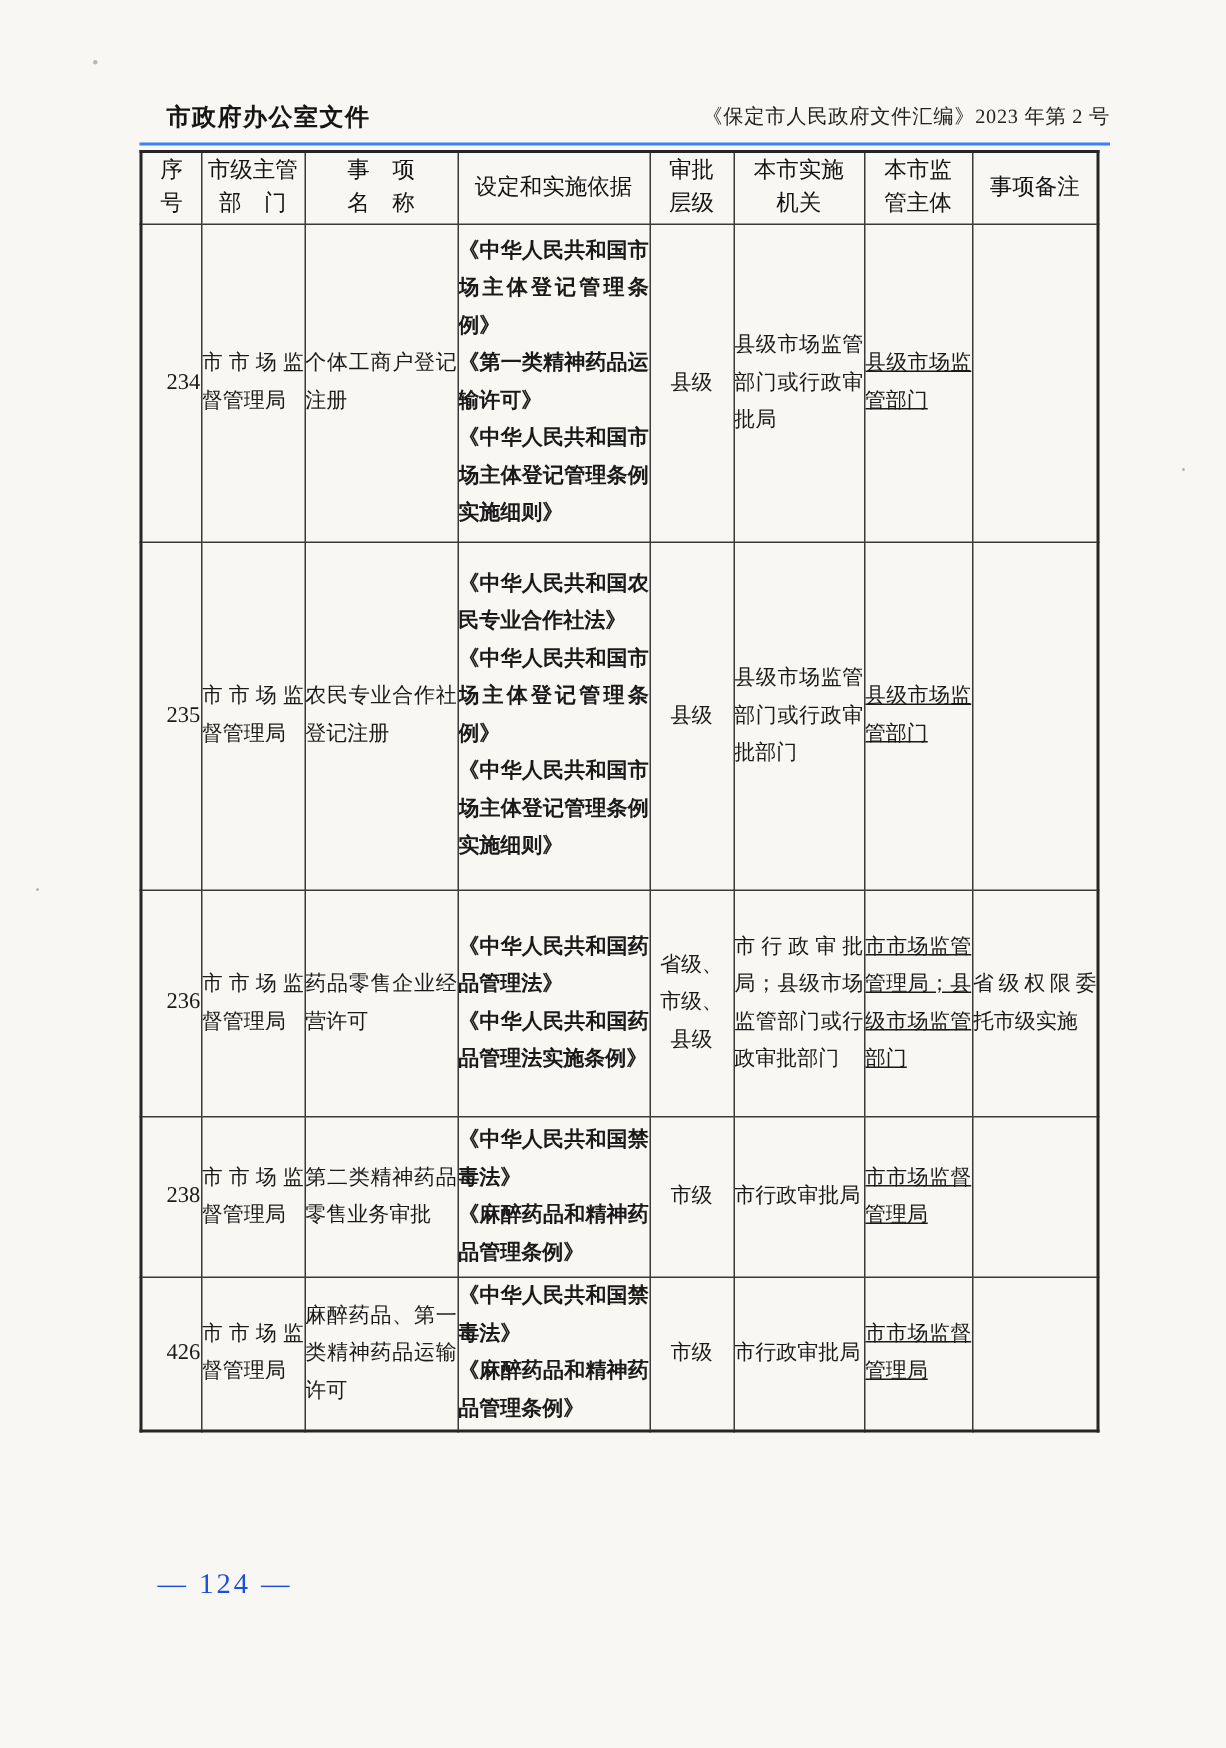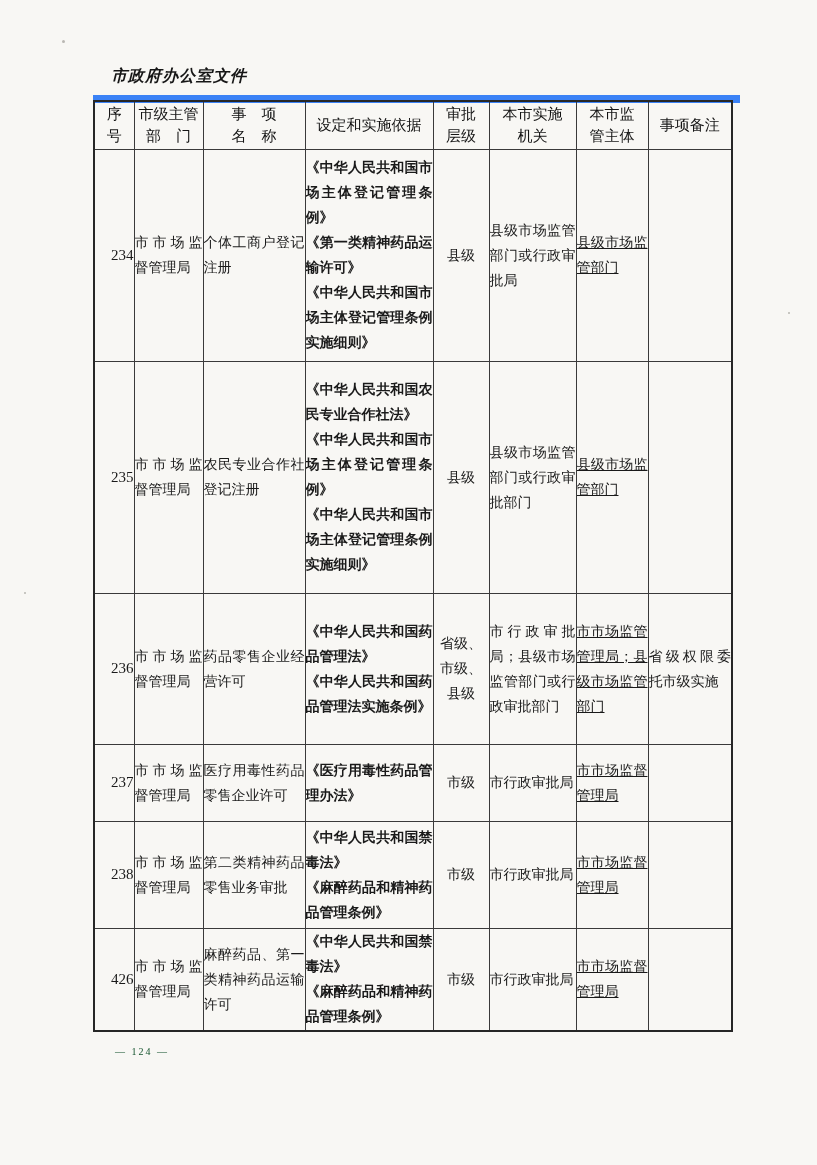--- a/index.html
+++ b/index.html
@@ -21,25 +21,24 @@
   }
   
   .doc-header {
     position: absolute;
     left: 93px;
     top: 66px;
     width: 647px;
     height: 24px;
     display: flex;
     justify-content: space-between;
-    align-items: flex-start;
-    border-bottom: 8px solid #3b82f6;
+    align-items: center;
+    border-bottom: 2px solid #3b82f6;
     padding-bottom: 5px;
     box-sizing: content-box;
-    font-style: italic;
   }
   .doc-type {
     font-family: "Liberation Sans", "DejaVu Sans", sans-serif;
     font-weight: 700;
     font-size: 16px;
     letter-spacing: 1px;
     padding-left: 18px;
     color: #161616;
   }
   .compilation {
@@ -81,25 +80,25 @@
   td.c-name  { padding: 0 15px; text-align: justify; }
   td.c-basis { padding: 0 4px 0 8px; text-align: left; font-weight: bold; }
   td.c-level { padding: 0 6px;  text-align: center; }
   td.c-impl  { padding: 0 13px; text-align: justify; }
   td.c-super { padding: 0 14px; text-align: justify; text-decoration: underline; }
   td.c-note  { padding: 0 13px; text-align: justify; }
   .basis-item { text-align: justify; }
   
   .page-footer {
     position: absolute;
-    left: 115px;
+    left: 105px;
     top: 1046px;
-    font-size: 10px;
+    font-size: 19px;
     letter-spacing: 2px;
-    color: #14532d;
+    color: #1d4ed8;
   }
   
   .speck {
     position: absolute;
     border-radius: 50%;
     background: #b9b7b2;
   }
   .speck.s1 { left: 62px;  top: 40px;  width: 3px; height: 3px; }
   .speck.s2 { left: 24px;  top: 592px; width: 2px; height: 2px; }
   .speck.s3 { left: 788px; top: 312px; width: 2px; height: 2px; }
@@ -108,20 +107,21 @@
 <body>
 
 <div class="page">
 
   <span class="speck s1"></span>
   <span class="speck s2"></span>
   <span class="speck s3"></span>
 
   <div class="doc-header">
     <span class="doc-type">市政府办公室文件</span>
+    <span class="compilation">《保定市人民政府文件汇编》2023 年第 2 号</span>
   </div>
 
   <table class="items">
     <colgroup>
       <col style="width:40px">
         <col style="width:69px">
         <col style="width:102px">
         <col style="width:128px">
       <col style="width:56px">
         <col style="width:87px">
@@ -181,58 +181,46 @@
         <td class="c-name">药品零售企业经营许可</td>
         <td class="c-basis">
           <div class="basis-item">《中华人民共和国药品管理法》</div>
           <div class="basis-item">《中华人民共和国药品管理法实施条例》</div>
         </td>
         <td class="c-level">省级、市级、县级</td>
         <td class="c-impl">市行政审批局；县级市场监管部门或行政审批部门</td>
         <td class="c-super">市市场监管管理局；县级市场监管部门</td>
         <td class="c-note">省级权限委托市级实施</td>
       </tr>
-      <tr style="height:77px">
-        <td class="c-seq">237</td>
-        <td class="c-dept">市市场监督管理局</td>
-        <td class="c-name">医疗用毒性药品零售企业许可</td>
-        <td class="c-basis">
-          <div class="basis-item">《医疗用毒性药品管理办法》</div>
+      <tr style="height:107px">
+        <td class="c-seq">238</td>
+        <td class="c-dept">市市场监督管理局</td>
+        <td class="c-name">第二类精神药品零售业务审批</td>
+        <td class="c-basis">
+          <div class="basis-item">《中华人民共和国禁毒法》</div>
+          <div class="basis-item">《麻醉药品和精神药品管理条例》</div>
         </td>
         <td class="c-level">市级</td>
         <td class="c-impl">市行政审批局</td>
         <td class="c-super">市市场监督管理局</td>
         <td class="c-note"></td>
       </tr>
-      <tr style="height:107px">
-        <td class="c-seq">238</td>
-        <td class="c-dept">市市场监督管理局</td>
-        <td class="c-name">第二类精神药品零售业务审批</td>
+      <tr style="height:103px">
+        <td class="c-seq">426</td>
+        <td class="c-dept">市市场监督管理局</td>
+        <td class="c-name">麻醉药品、第一类精神药品运输许可</td>
         <td class="c-basis">
           <div class="basis-item">《中华人民共和国禁毒法》</div>
           <div class="basis-item">《麻醉药品和精神药品管理条例》</div>
         </td>
         <td class="c-level">市级</td>
         <td class="c-impl">市行政审批局</td>
         <td class="c-super">市市场监督管理局</td>
         <td class="c-note"></td>
       </tr>
-      <tr style="height:103px">
-        <td class="c-seq">426</td>
-        <td class="c-dept">市市场监督管理局</td>
-        <td class="c-name">麻醉药品、第一类精神药品运输许可</td>
-        <td class="c-basis">
-          <div class="basis-item">《中华人民共和国禁毒法》</div>
-          <div class="basis-item">《麻醉药品和精神药品管理条例》</div>
-        </td>
-        <td class="c-level">市级</td>
-        <td class="c-impl">市行政审批局</td>
-        <td class="c-super">市市场监督管理局</td>
-        <td class="c-note"></td>
-      </tr>
     </tbody>
   </table>
 
   <div class="page-footer">
     <span>— 124 —</span>
   </div>
 
 </div>
 
 </body></html>

